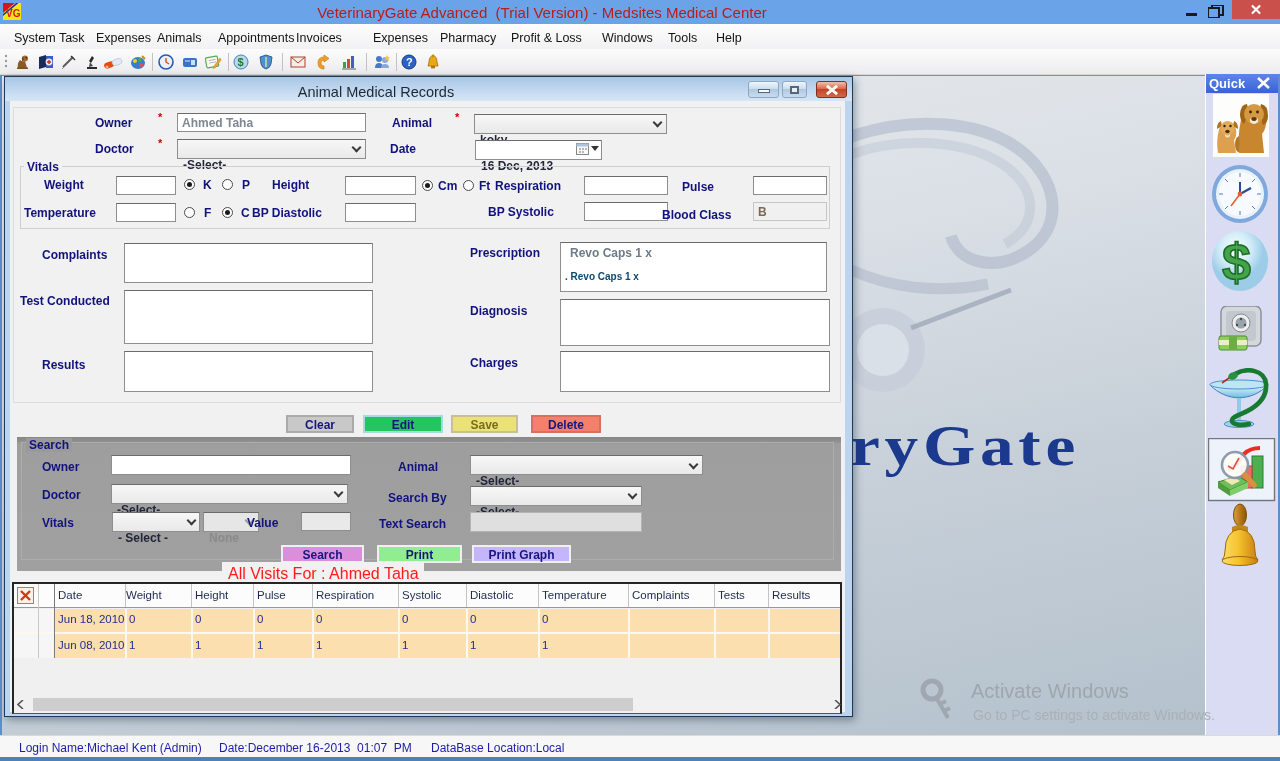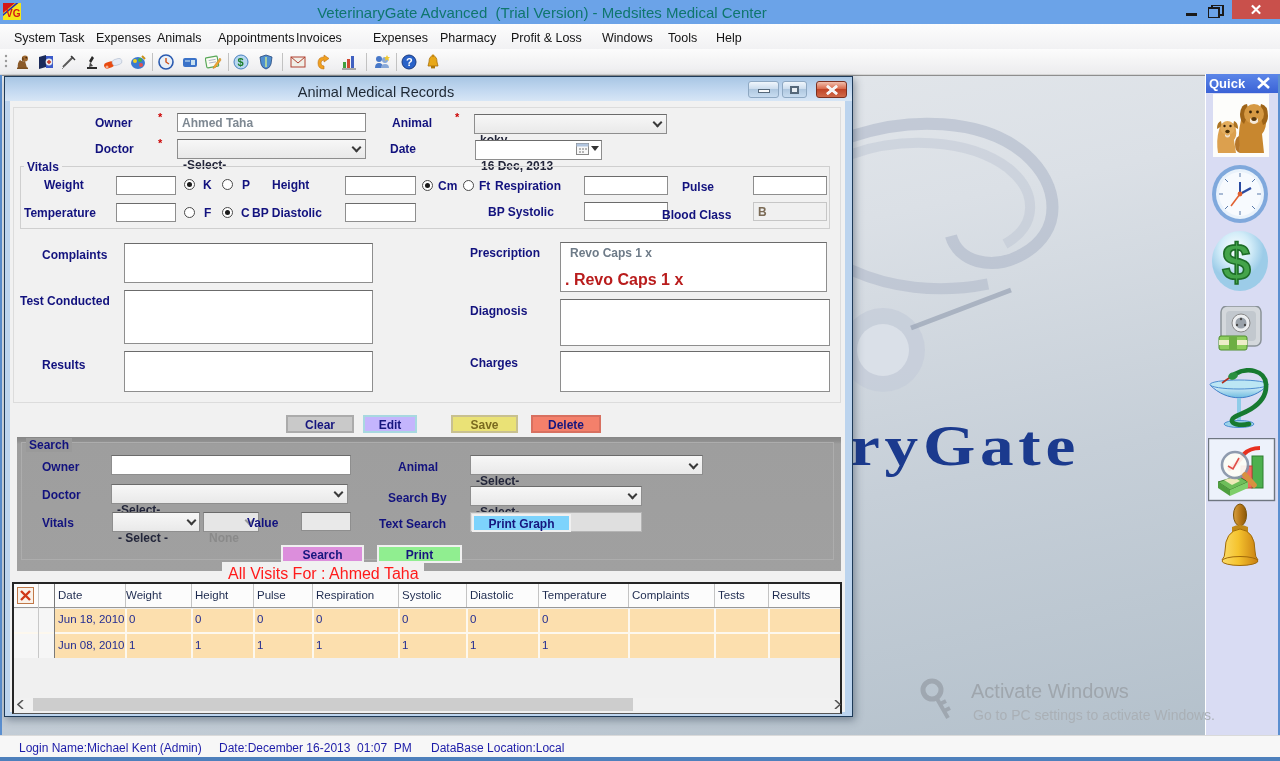--- a/index.html
+++ b/index.html
@@ -1,19 +1,19 @@
 <!DOCTYPE html>
 <html><head>
 <meta charset="utf-8">
 <style>
 * { margin:0; padding:0; box-sizing:border-box; }
 html,body { width:1280px; height:761px; overflow:hidden; background:#fff; font-family:"Liberation Sans",sans-serif; }
 .abs { position:absolute; }
 #titlebar { position:absolute; left:0; top:0; width:1280px; height:24px; background:#6BA3E8; }
-#apptitle { position:absolute; left:0; top:4px; width:1084px; text-align:center; font-size:15px; color:#0f766e; }
+#apptitle { position:absolute; left:0; top:4px; width:1084px; text-align:center; font-size:15px; color:#b91c1c; }
 #btnmin { position:absolute; left:1186px; top:13px; width:11px; height:3px; background:#1A1A1A; }
 #btnclose { position:absolute; left:1232px; top:0; width:48px; height:19px; background:#C9504B; color:#fff; text-align:center; font-size:15px; font-weight:bold; line-height:19px; }
 #menubar { position:absolute; left:0; top:24px; width:1280px; height:25px; background:linear-gradient(#FDFDFD,#F1F1F3); }
 .mi { position:absolute; top:31px; font-size:12.5px; color:#141414; }
 #toolbar { position:absolute; left:0; top:49px; width:1280px; height:26px; background:linear-gradient(#FCFCFC,#ECECEE); border-bottom:1px solid #D6D6D6; }
 .tsep { position:absolute; top:53px; width:1px; height:18px; background:#C2C2C2; }
 .ticon { position:absolute; top:54px; }
 #mdi { position:absolute; left:2px; top:75px; width:1276px; height:660px; background:linear-gradient(168deg,#E9ECEF 0%,#DBE0E6 35%,#C6CFD8 65%,#B3C0CB 100%); border-top:1px solid #8E8E8E; overflow:hidden; }
 #edgeL { position:absolute; left:0; top:75px; width:2px; height:682px; background:#5B8FD0; }
 #edgeR { position:absolute; left:1278px; top:75px; width:2px; height:682px; background:#5B8FD0; }
@@ -388,28 +388,28 @@
 
 <span class="lbl" style="left:42px;top:248px;width:70px">Complaints</span>
 <div class="txt" style="left:124px;top:243px;width:249px;height:40px"></div>
 <span class="lbl" style="left:20px;top:294px;width:92px">Test Conducted</span>
 <div class="txt" style="left:124px;top:290px;width:249px;height:54px"></div>
 <span class="lbl" style="left:42px;top:358px;width:70px">Results</span>
 <div class="txt" style="left:124px;top:351px;width:249px;height:41px"></div>
 <span class="lbl" style="left:470px;top:246px;width:75px">Prescription</span>
 <div class="txt" style="left:560px;top:242px;width:267px;height:50px"></div>
 <span class="abs" style="left:570px;top:246px;font-size:12px;font-weight:bold;color:#6E7B88">Revo Caps 1 x</span>
-<span class="abs" style="left:565px;top:271px;font-size:16px;font-weight:bold;color:#b91c1c">. Revo Caps 1 x</span>
+<span class="abs" style="left:565px;top:271px;font-size:10px;font-weight:bold;color:#0c4a6e">. Revo Caps 1 x</span>
 <span class="lbl" style="left:470px;top:304px;width:75px">Diagnosis</span>
 <div class="txt" style="left:560px;top:299px;width:270px;height:47px"></div>
 <span class="lbl" style="left:470px;top:356px;width:75px">Charges</span>
 <div class="txt" style="left:560px;top:351px;width:270px;height:41px"></div>
 
 <div class="btn" style="left:286px;top:415px;width:68px;background:#C9C9C9;border-color:#ABABAB">Clear</div>
-<div class="btn" style="left:363px;top:415px;width:54px;background:#c4b5fd;border-color:#A8D8E0">Edit</div>
+<div class="btn" style="left:363px;top:415px;width:80px;background:#22c55e;border-color:#A8D8E0">Edit</div>
 <div class="btn" style="left:451px;top:415px;width:67px;background:#EAE276;color:#7A6A20;border-color:#C8C090">Save</div>
 <div class="btn" style="left:531px;top:415px;width:70px;background:#F4806B;border-color:#D87060">Delete</div>
 
 <div class="abs" style="left:17px;top:437px;width:824px;height:134px;background:linear-gradient(#878787 0px,#8F8F8F 4px,#9E9E9E 7px,#A0A0A0)"></div>
 <div class="gb" style="left:21px;top:442px;width:813px;height:118px;border-color:#ADADAD"></div>
 <span class="gblbl" style="left:26px;top:438px;background:#9A9A9A">Search</span>
 <span class="lbl" style="left:42px;top:460px;width:60px">Owner</span>
 <div class="txt" style="left:111px;top:455px;width:240px;height:20px"></div>
 <span class="lbl" style="left:398px;top:460px;width:60px">Animal</span>
 <div class="dd" style="left:470px;top:455px;width:233px;height:20px">-Select-</div>
@@ -424,21 +424,21 @@
 <div class="dd" style="left:112px;top:512px;width:88px;height:19px">- Select -</div>
 <span class="arr" style="left:188px;top:517px"></span>
 <div class="dd" style="left:203px;top:512px;width:56px;height:19px;background:#E6E6E6;color:#8A8A8A">None</div>
 <span class="arr" style="left:246px;top:517px;border-color:#9A9A9A"></span>
 <span class="lbl" style="left:247px;top:516px;width:50px">Value</span>
 <div class="txt" style="left:301px;top:512px;width:50px;height:19px;background:#E9E9E9"></div>
 <span class="lbl" style="left:379px;top:517px;width:80px">Text Search</span>
 <div class="txt" style="left:470px;top:512px;width:172px;height:20px;background:#DFDFDF;border-color:#B4B4B4"></div>
 <div class="btn" style="left:281px;top:545px;width:83px;background:#DC8EDC;border-color:#F0F0F0">Search</div>
 <div class="btn" style="left:377px;top:545px;width:85px;background:#90EE90;border-color:#F0F0F0">Print</div>
-<div class="btn" style="left:472px;top:514px;width:99px;background:#7dd3fc;border-color:#F0F0F0">Print Graph</div>
+<div class="btn" style="left:472px;top:545px;width:99px;background:#c4b5fd;border-color:#F0F0F0">Print Graph</div>
 <div class="abs" style="left:222px;top:562px;width:202px;height:21px;background:#F1F1F1"></div>
 <span class="abs" style="left:228px;top:565px;font-size:16px;color:#FF1A1A">All Visits For : Ahmed Taha</span>
 
 <div id="grid"></div>
 <div class="abs" style="left:14px;top:584px;width:826px;height:23px;background:#FCFCFC"></div>
 <div class="abs" style="left:14px;top:609px;width:826px;height:49px;background:#FCDFAE"></div>
 <div class="abs" style="left:14px;top:609px;width:40px;height:49px;background:#F6F6F6"></div>
 <div class="abs" style="left:14px;top:632px;width:826px;height:2px;background:#FDF8EE"></div>
 <svg class="abs" style="left:17px;top:587px" width="17" height="17">
     <rect x="0.5" y="0.5" width="16" height="16" fill="#FAF2EA" stroke="#C07848"></rect>

